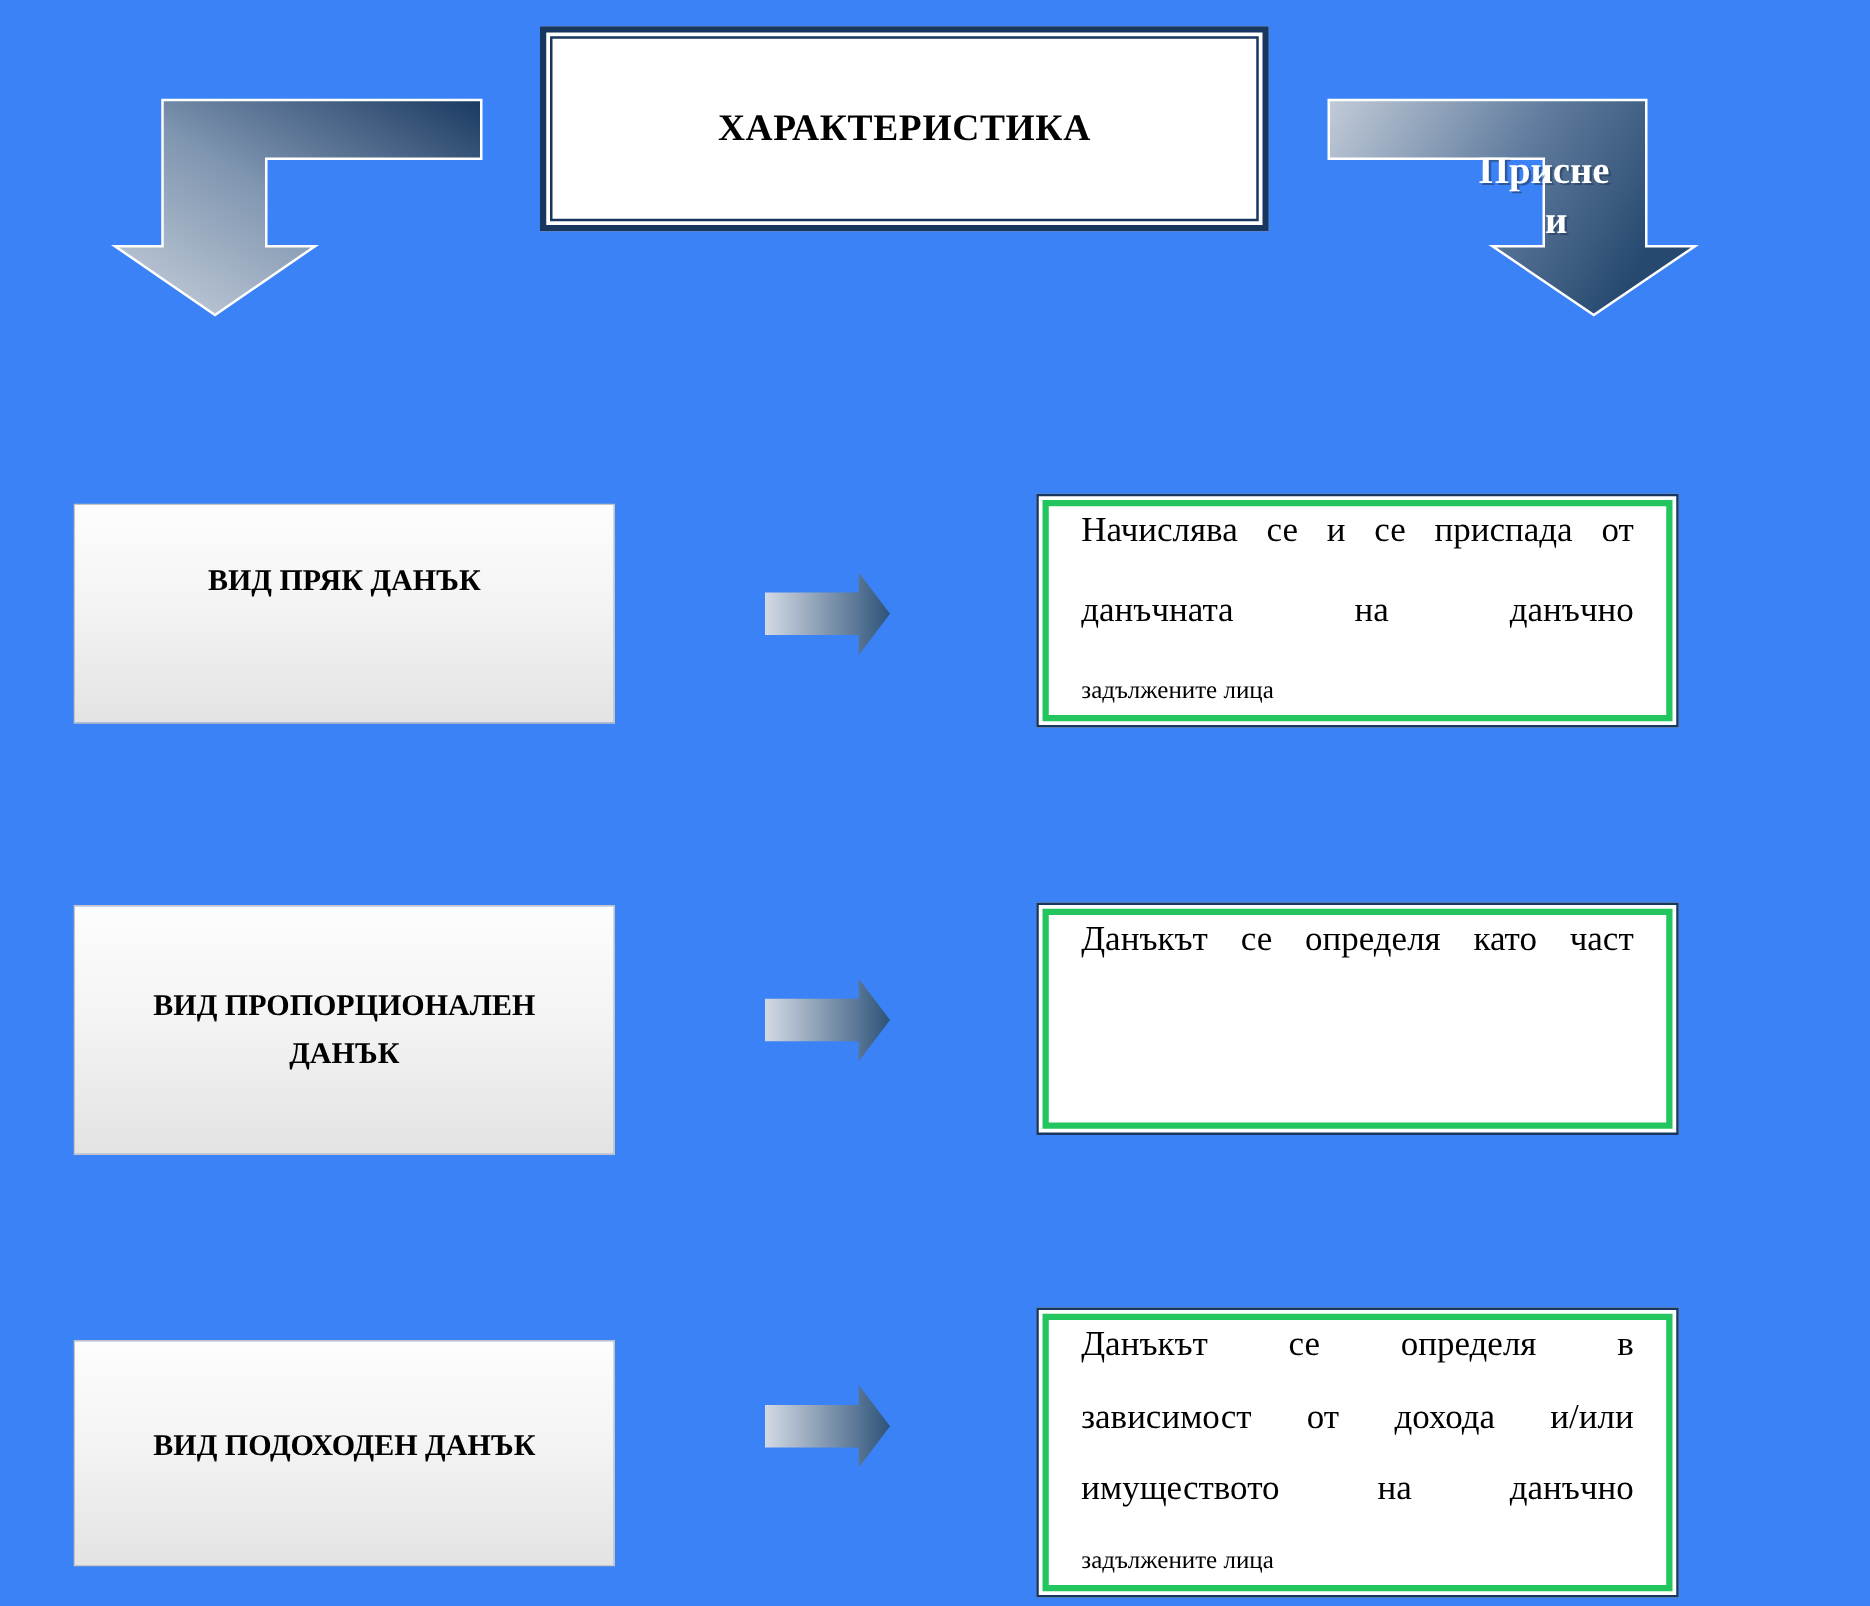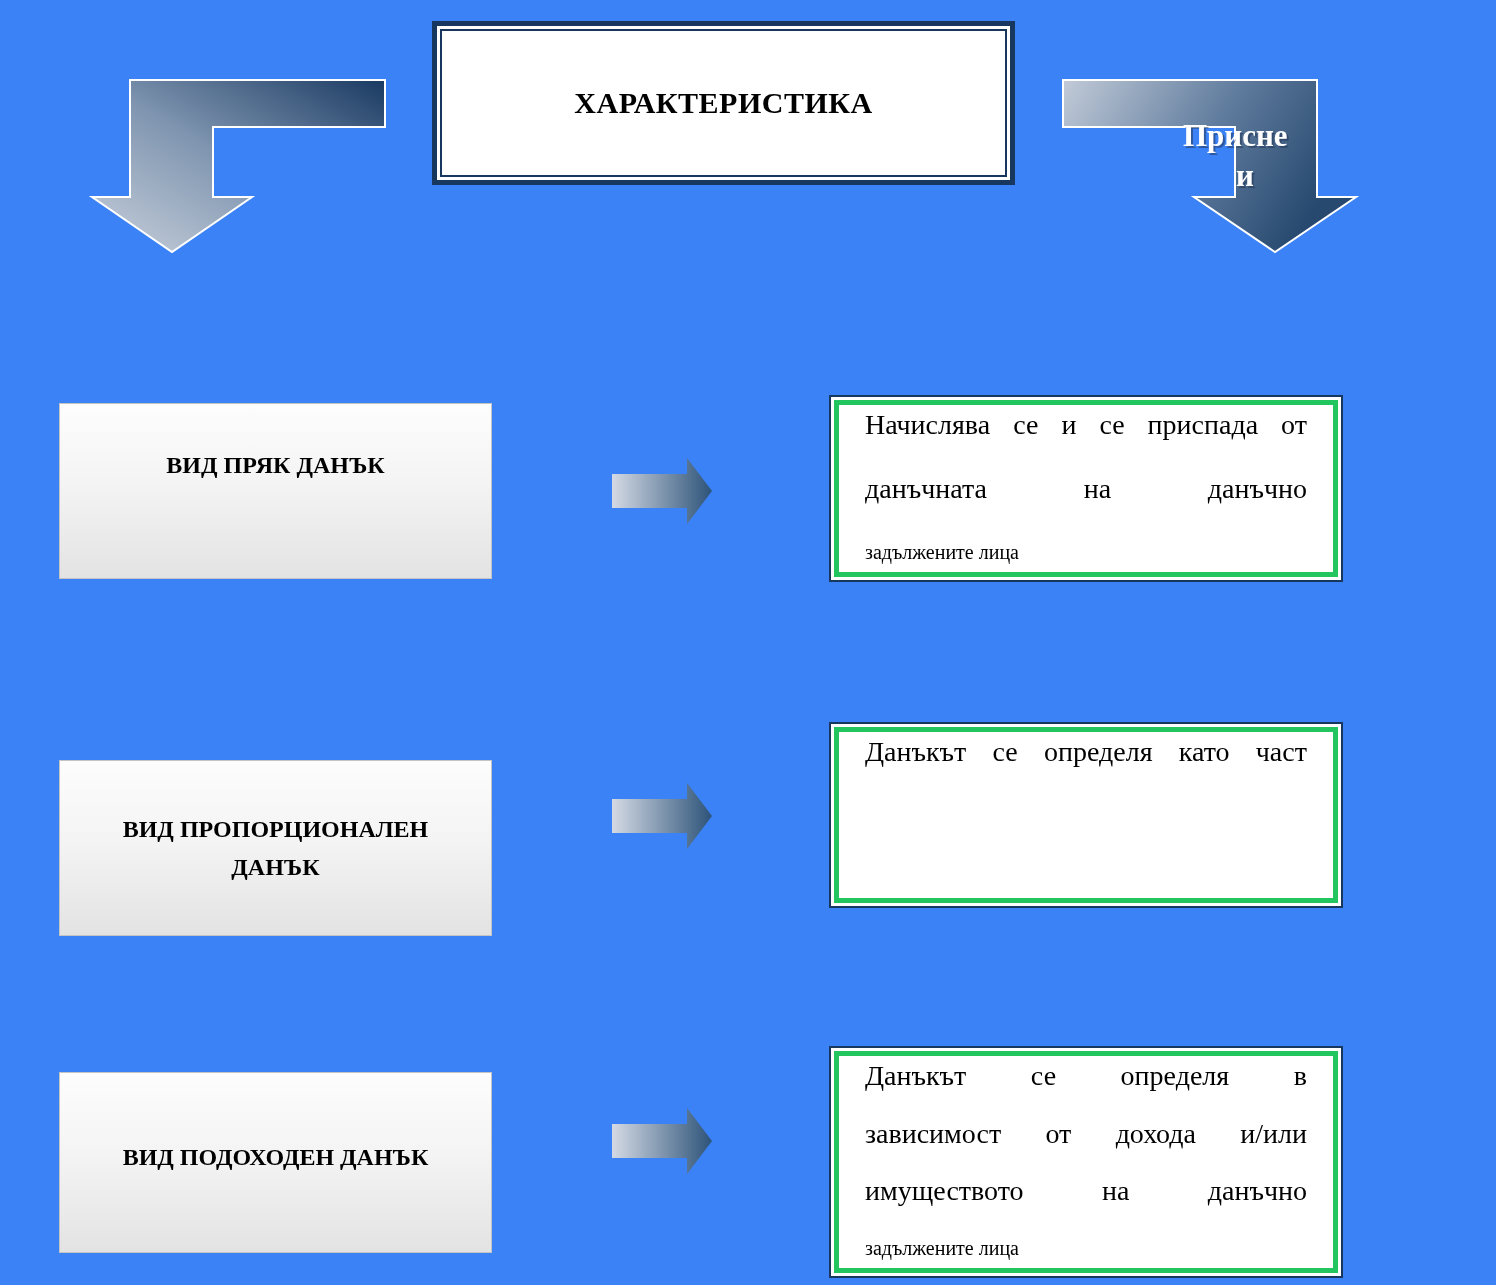--- a/index.html
+++ b/index.html
@@ -41,21 +41,21 @@
     position:absolute;left:59px;width:433px;box-sizing:border-box;
     border:1px solid #c4c4c4;
     background:linear-gradient(180deg,#fdfdfd 0%,#f4f4f4 45%,#e3e3e3 100%);
     display:flex;align-items:center;justify-content:center;
   }
   .cat-label{
     width:340px;text-align:center;font-weight:bold;font-size:24px;line-height:38px;color:#000;
   }
   #cat-1{top:403px;height:176px;}
   #cat-1 .cat-label{transform:translateY(-26px);}
-  #cat-2{top:760px;height:176px;}
+  #cat-2{top:724px;height:200px;}
   #cat-3{top:1048px;height:181px;margin-top:24px;}
   #cat-3 .cat-label{transform:translateY(-6px);}
 
   
   .desc-outer{
     position:absolute;left:829px;width:514px;box-sizing:border-box;
     border:2px solid #17375E;padding:3px;background:#ffffff;
   }
   .desc-inner{
     width:100%;height:100%;box-sizing:border-box;border:5px solid #22c55e;

